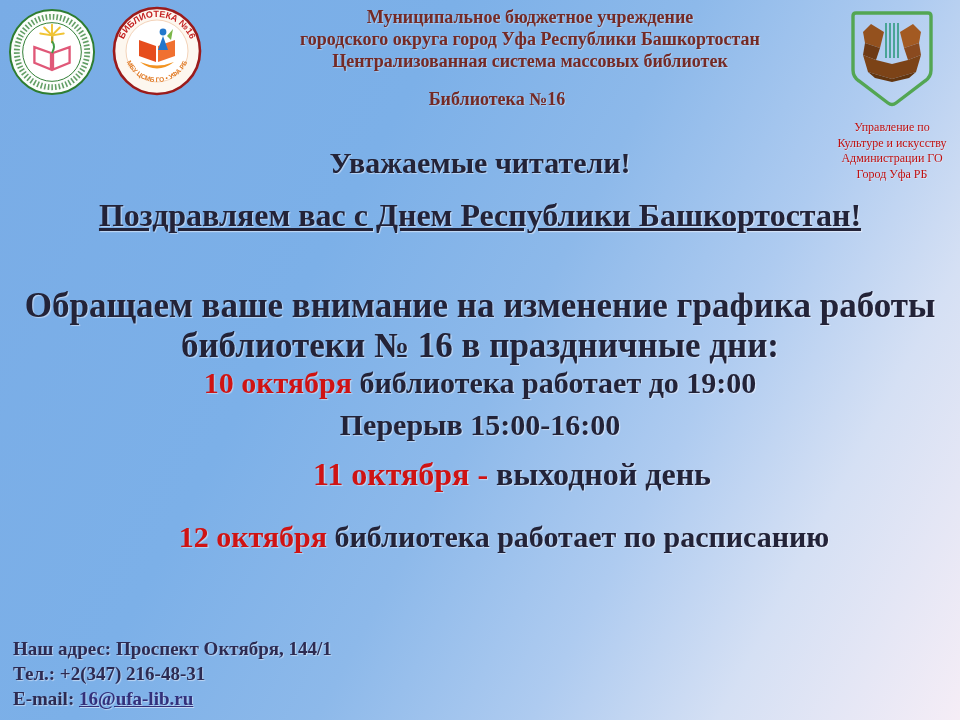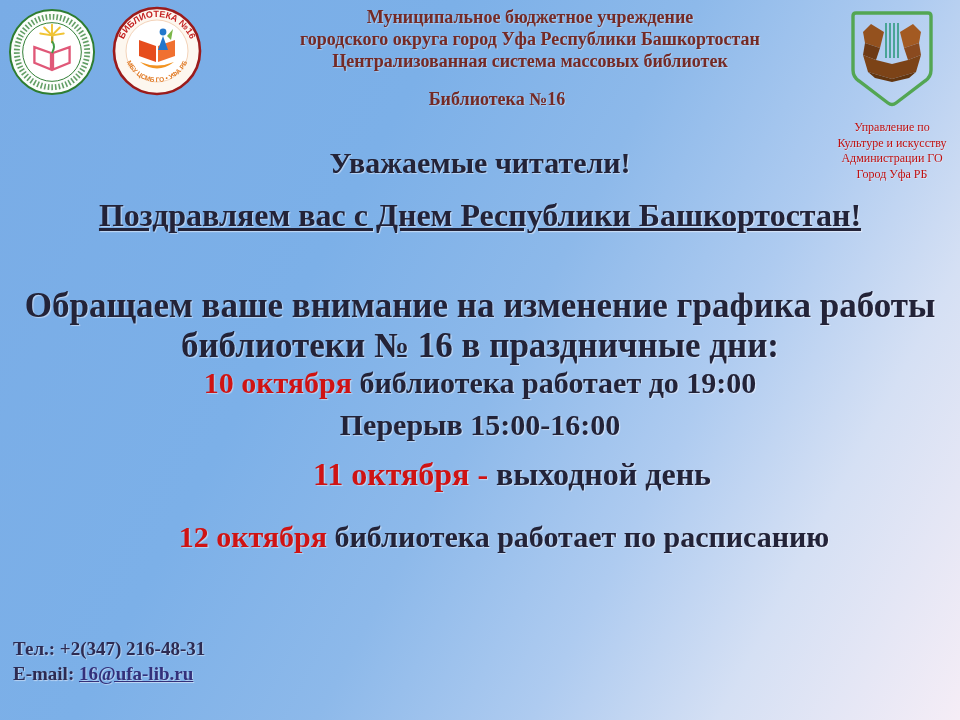--- a/index.html
+++ b/index.html
@@ -143,19 +143,20 @@
 
   <div class="abs center dark sched-2">
     <span class="red">11 октября -</span><span> выходной день</span>
   </div>
 
   <div class="abs center dark sched-3">
     <span class="red">12 октября</span><span> библиотека работает по расписанию</span>
   </div>
 
   <div class="abs contact">
+    <div>Наш адрес: Проспект Октября, 144/1</div>
     <div>Тел.: +2(347) 216-48-31</div>
     <div>
       <span>E-mail: </span><a href="#">16@ufa-lib.ru</a>
     </div>
   </div>
 
 </div>
 
 </body></html>

